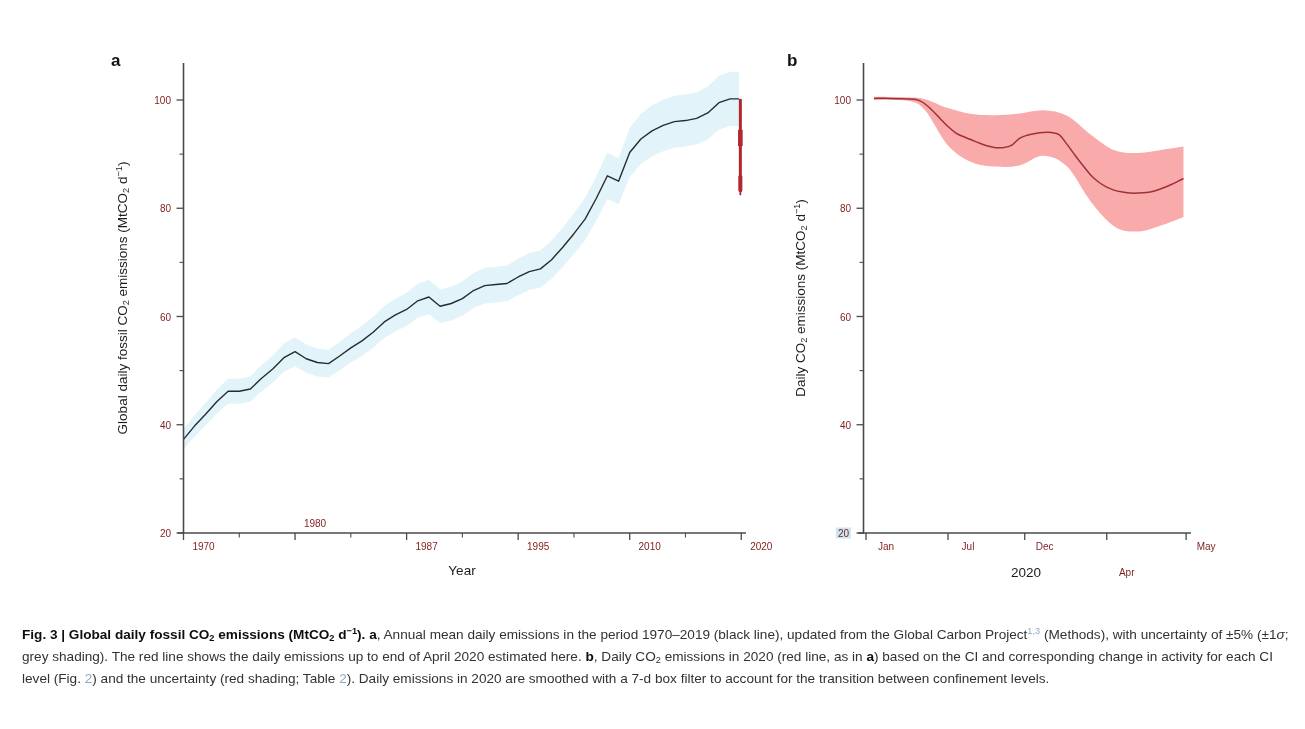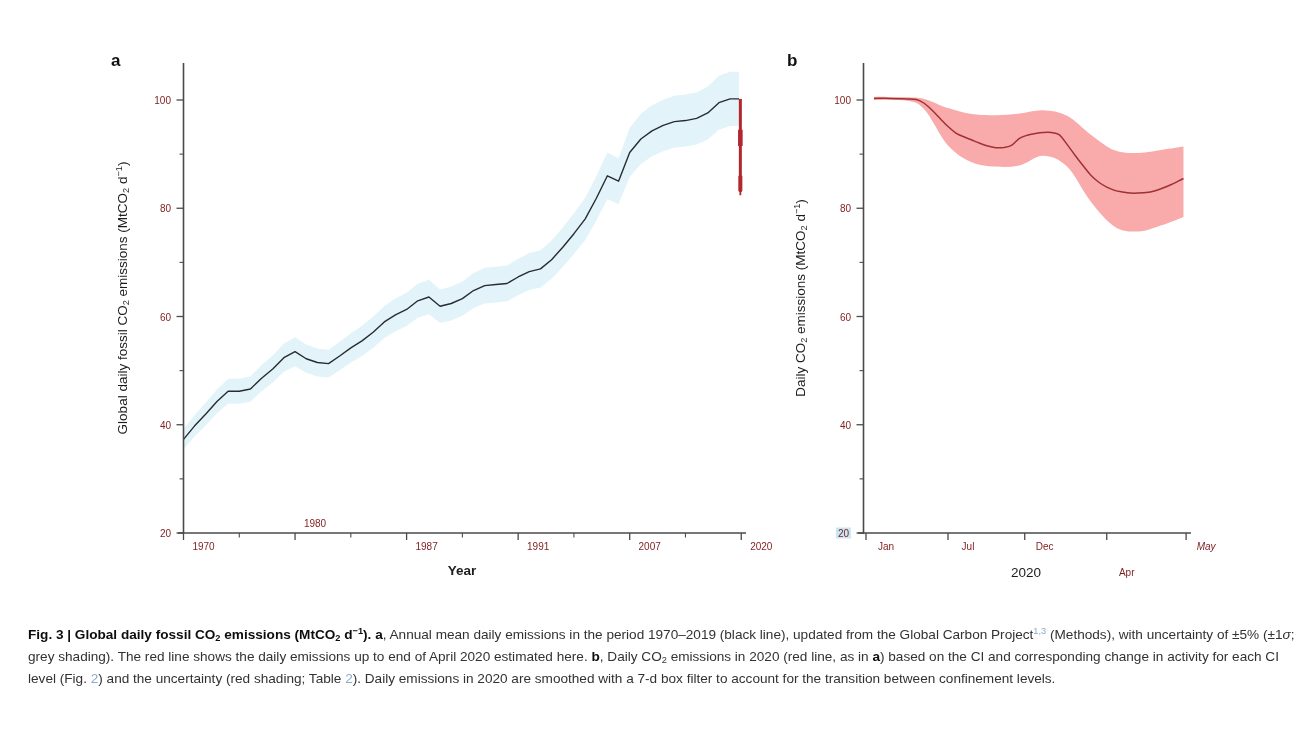--- a/index.html
+++ b/index.html
@@ -8,21 +8,21 @@
   .fig{position:relative;width:1305px;height:729px;background:#fff;}
   svg#canvas{position:absolute;left:0;top:0;}
   .lab{position:absolute;color:#7f1d1d;font-size:10px;white-space:nowrap;}
   .ytick{transform:translate(-100%,-50%);}
   .xtick{transform:translate(-50%,0);margin-left:20px;}
   .hl{background:#c9e7f2;padding:0 2px;}
   .pletter{position:absolute;font-size:17px;font-weight:700;color:#111;}
   .axtitle{position:absolute;font-size:13.5px;color:#1c1c1c;white-space:nowrap;
            transform:translate(-50%,-50%) rotate(-90deg);}
   .xaxlabel{position:absolute;font-size:13.5px;color:#1c1c1c;transform:translate(-50%,0);}
-  .caption{position:absolute;left:28px;top:610px;width:1270px;
+  .caption{position:absolute;left:22px;top:610px;width:1270px;
            font-size:13.6px;line-height:22.3px;color:#323232;}
   .caption .b{font-weight:700;color:#0d0d0d;}
   .sub{font-size:0.68em;vertical-align:-0.25em;line-height:0;}
   .sup{font-size:0.68em;vertical-align:0.5em;line-height:0;}
   .it{font-style:italic;}
   .link{color:#8aabc8;}
 </style>
 </head>
 <body>
 
@@ -75,41 +75,41 @@
       <line x1="1106.7405" y1="533" x2="1106.7405" y2="540" stroke="#4a4a4a" stroke-width="1.3"></line>
       <line x1="1186.1055000000001" y1="533" x2="1186.1055000000001" y2="540" stroke="#4a4a4a" stroke-width="1.3"></line>
     </svg>
 
   <div class="pletter" style="left:111px;top:51px;">a</div>
   <div class="pletter" style="left:787px;top:51px;">b</div>
 
   <div class="axtitle" style="left:122px;top:298px;"><span>Global daily fossil CO</span><span class="sub">2</span><span> emissions (MtCO</span><span class="sub">2</span><span> d</span><span class="sup">−1</span><span>)</span></div>
   <div class="axtitle" style="left:800px;top:298px;"><span>Daily CO</span><span class="sub">2</span><span> emissions (MtCO</span><span class="sub">2</span><span> d</span><span class="sup">−1</span><span>)</span></div>
 
-  <div class="xaxlabel" style="left:462px;top:563px;font-weight:bold;">Year</div>
+  <div class="xaxlabel" style="left:462px;top:563px;">Year</div>
   <div class="xaxlabel" style="left:1026px;top:565px;">2020</div>
 
   <div id="labels">
       <div class="lab ytick" style="left: 171px; top: 533px;">20</div>
       <div class="lab ytick" style="left: 171px; top: 424.75px;">40</div>
       <div class="lab ytick" style="left: 171px; top: 316.5px;">60</div>
       <div class="lab ytick" style="left: 171px; top: 208.25px;">80</div>
       <div class="lab ytick" style="left: 171px; top: 100px;">100</div>
       <div class="lab xtick" style="left: 183.5px; top: 541px;">1970</div>
       <div class="lab xtick" style="left: 295.05px; top: 518px;">1980</div>
       <div class="lab xtick" style="left: 406.6px; top: 541px;">1987</div>
-      <div class="lab xtick" style="left: 518.15px; top: 541px;">1991</div>
-      <div class="lab xtick" style="left: 629.7px; top: 541px;">2007</div>
+      <div class="lab xtick" style="left: 518.15px; top: 541px;">1995</div>
+      <div class="lab xtick" style="left: 629.7px; top: 541px;">2010</div>
       <div class="lab xtick" style="left: 741.25px; top: 541px;">2020</div>
       <div class="lab ytick" style="left: 851px; top: 533px;"><span class="hl">20</span></div>
       <div class="lab ytick" style="left: 851px; top: 424.75px;">40</div>
       <div class="lab ytick" style="left: 851px; top: 316.5px;">60</div>
       <div class="lab ytick" style="left: 851px; top: 208.25px;">80</div>
       <div class="lab ytick" style="left: 851px; top: 100px;">100</div>
       <div class="lab xtick" style="left: 866px; top: 541px;">Jan</div>
       <div class="lab xtick" style="left: 948.01px; top: 541px;">Jul</div>
       <div class="lab xtick" style="left: 1024.73px; top: 541px;">Dec</div>
       <div class="lab xtick" style="left: 1106.74px; top: 567px;">Apr</div>
-      <div class="lab xtick" style="left: 1186.11px; top: 541px; font-style: italic;">May</div>
+      <div class="lab xtick" style="left: 1186.11px; top: 541px;">May</div>
     </div>
 
   <p class="caption"><span class="b">Fig. 3 | Global daily fossil CO</span><span class="b sub">2</span><span class="b"> emissions (MtCO</span><span class="b sub">2</span><span class="b"> d</span><span class="b sup">−1</span><span class="b">). </span><span class="b">a</span><span>, Annual mean daily emissions in the period 1970–2019 (black line), updated from the Global Carbon Project</span><span class="sup link">1,3</span><span> (Methods), with uncertainty of ±5% (±1</span><span class="it">σ</span><span>; grey shading). The red line shows the daily emissions up to end of April 2020 estimated here. </span><span class="b">b</span><span>, Daily CO</span><span class="sub">2</span><span> emissions in 2020 (red line, as in </span><span class="b">a</span><span>) based on the CI and corresponding change in activity for each CI level (Fig. </span><span class="link">2</span><span>) and the uncertainty (red shading; Table </span><span class="link">2</span><span>). Daily emissions in 2020 are smoothed with a 7-d box filter to account for the transition between confinement levels.</span></p>
 </div>
 
 </body></html>

